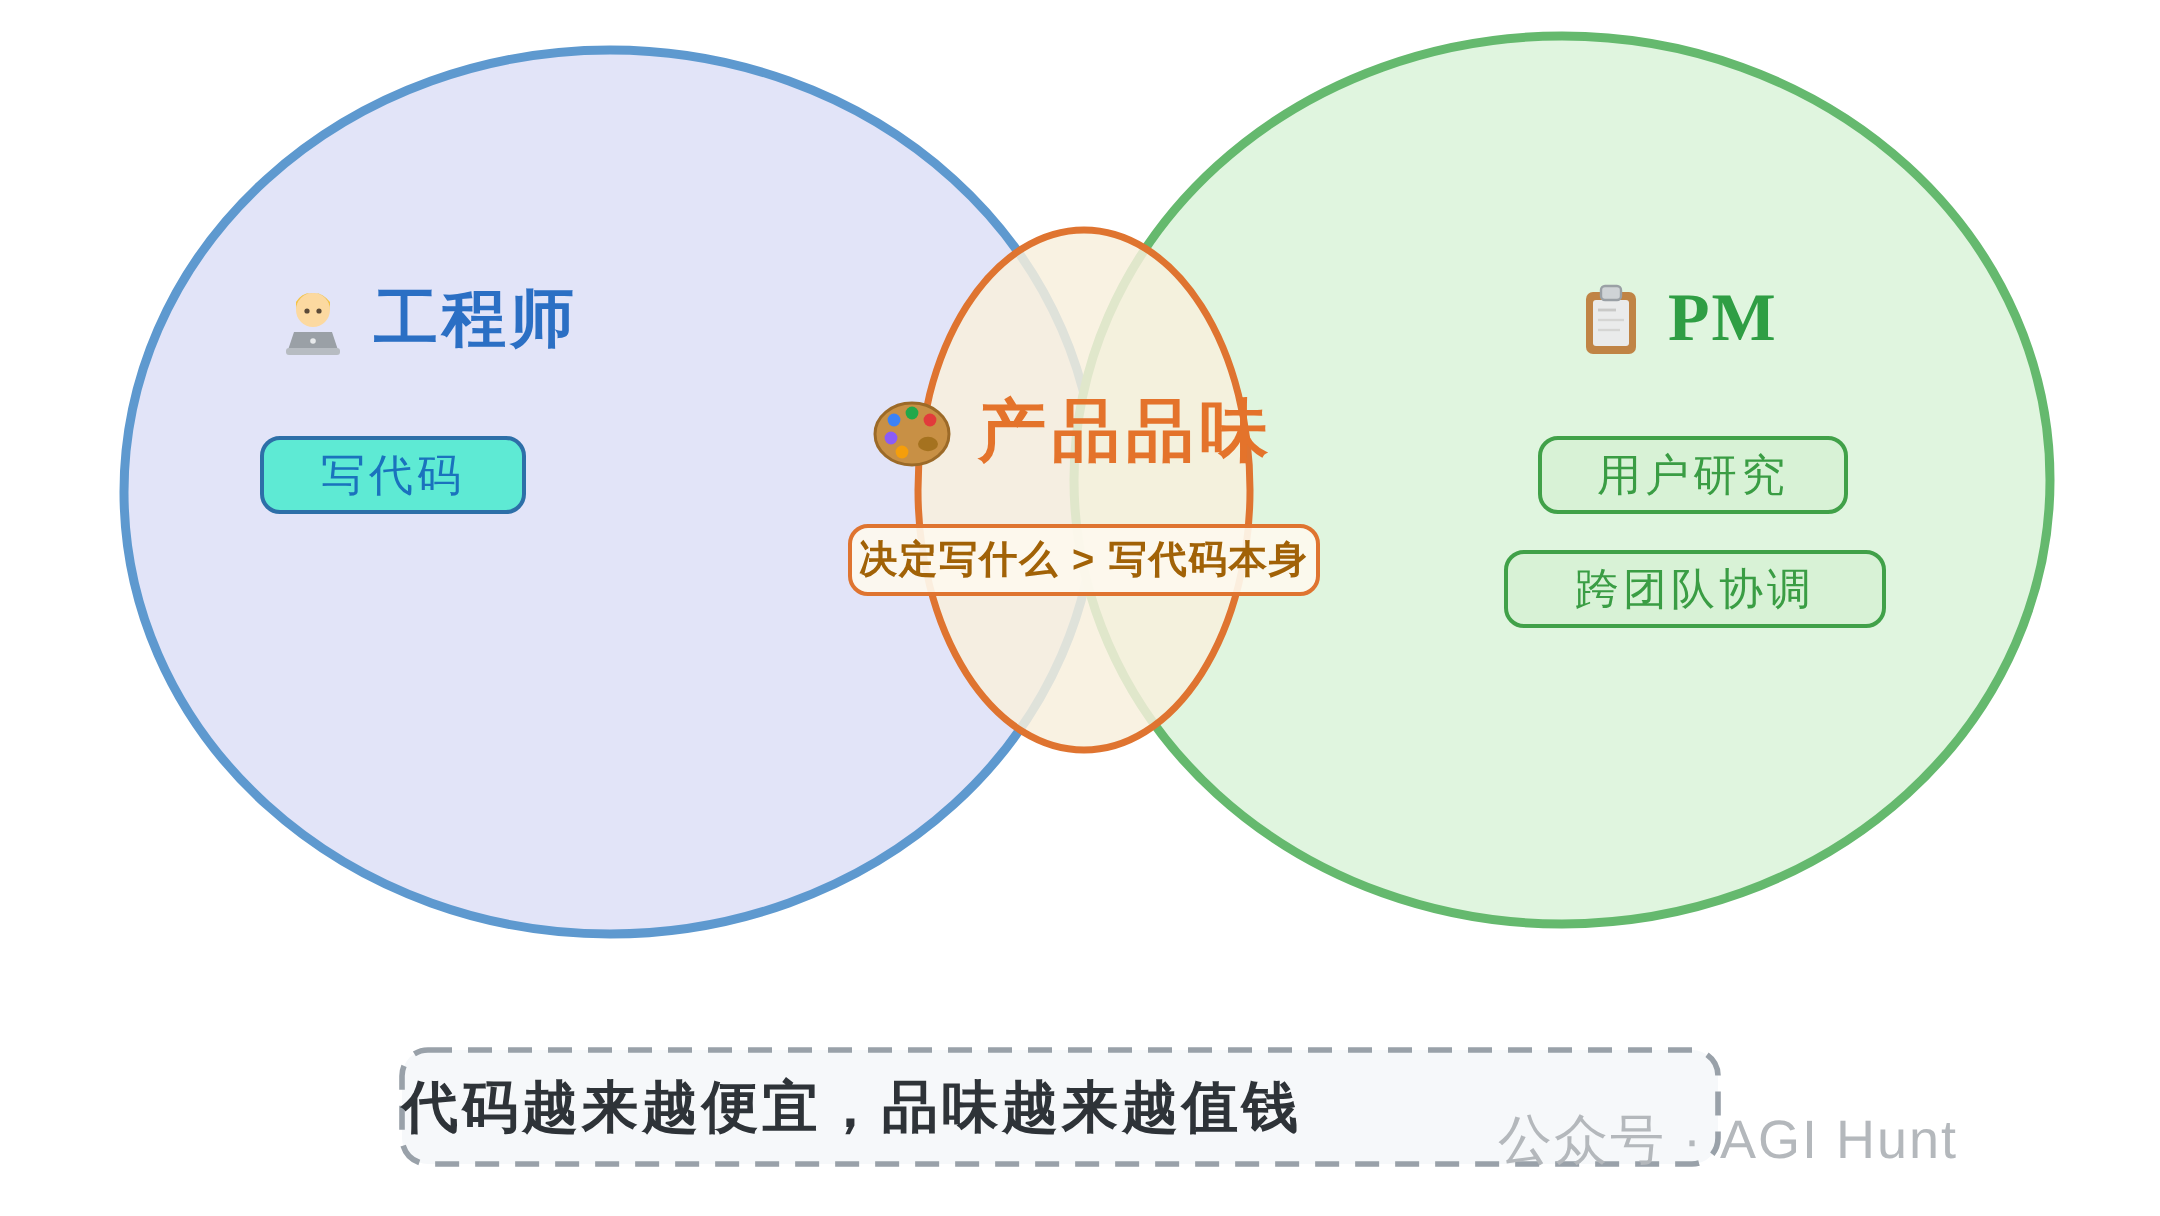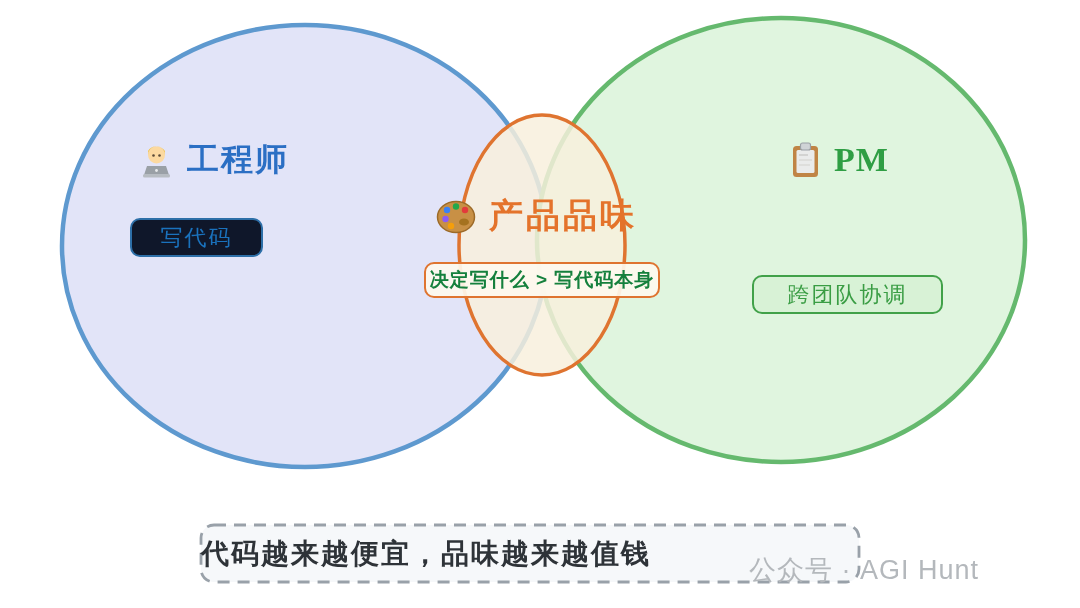--- a/index.html
+++ b/index.html
@@ -34,38 +34,38 @@
     display: flex;
     align-items: center;
     justify-content: center;
     border-radius: 10px;
     font-size: 22px;
     font-weight: 500;
     letter-spacing: 2px;
     box-sizing: border-box;
   }
   .pill-blue {
-    background: #0f172a;
+    background: #5eead4;
     border: 2.5px solid #2d6fa8;
     color: #1a72bd;
   }
   .pill-green {
     background: #d8f2d6;
     border: 2.5px solid #41a149;
     color: #3a9d44;
   }
 
   .subtitle-box {
     display: flex;
     align-items: center;
     justify-content: center;
     background: rgba(253, 248, 238, 0.92);
     border: 2.5px solid #df7430;
     border-radius: 10px;
-    color: #15803d;
+    color: #a16207;
     font-size: 19px;
     font-weight: 700;
     letter-spacing: 1px;
     box-sizing: border-box;
     white-space: nowrap;
     z-index: 3;
   }
 
   .footer-note {
     display: flex;
@@ -125,20 +125,23 @@
       <rect x="4" y="5" width="25" height="31" rx="3.5" fill="#c08445"></rect>
       <rect x="7.5" y="9" width="18" height="23" rx="1.5" fill="#eaebeb"></rect>
       <rect x="11.5" y="2" width="10" height="7" rx="2" fill="#cfd3d6" stroke="#9aa0a5" stroke-width="1.2"></rect>
       <line x1="10" y1="14" x2="19" y2="14" stroke="#c9c9c7" stroke-width="1.4"></line>
       <line x1="10" y1="19" x2="23" y2="19" stroke="#d5d5d3" stroke-width="1.2"></line>
       <line x1="10" y1="24" x2="21" y2="24" stroke="#d5d5d3" stroke-width="1.2"></line>
     </svg>
     <span class="title-text">PM</span>
   </div>
 
+  <div class="abs pill pill-green" style="left:769px; top:218px; width:155px; height:39px;">
+    <span>用户研究</span>
+  </div>
   <div class="abs pill pill-green" style="left:752px; top:275px; width:191px; height:39px;">
     <span>跨团队协调</span>
   </div>
 
   <div class="abs title-row center-title" style="left:436px; top:196px; height:40px; z-index:3;">
     <svg width="41" height="37" viewBox="0 0 41 37">
       <ellipse cx="20" cy="19" rx="18.5" ry="15.5" fill="#c89045" stroke="#9c6a28" stroke-width="1.5"></ellipse>
       <ellipse cx="28" cy="24" rx="5" ry="3.6" fill="#a5721f"></ellipse>
       <circle cx="11" cy="12" r="3.2" fill="#3b82f6"></circle>
       <circle cx="20" cy="8.5" r="3.2" fill="#22a84a"></circle>

